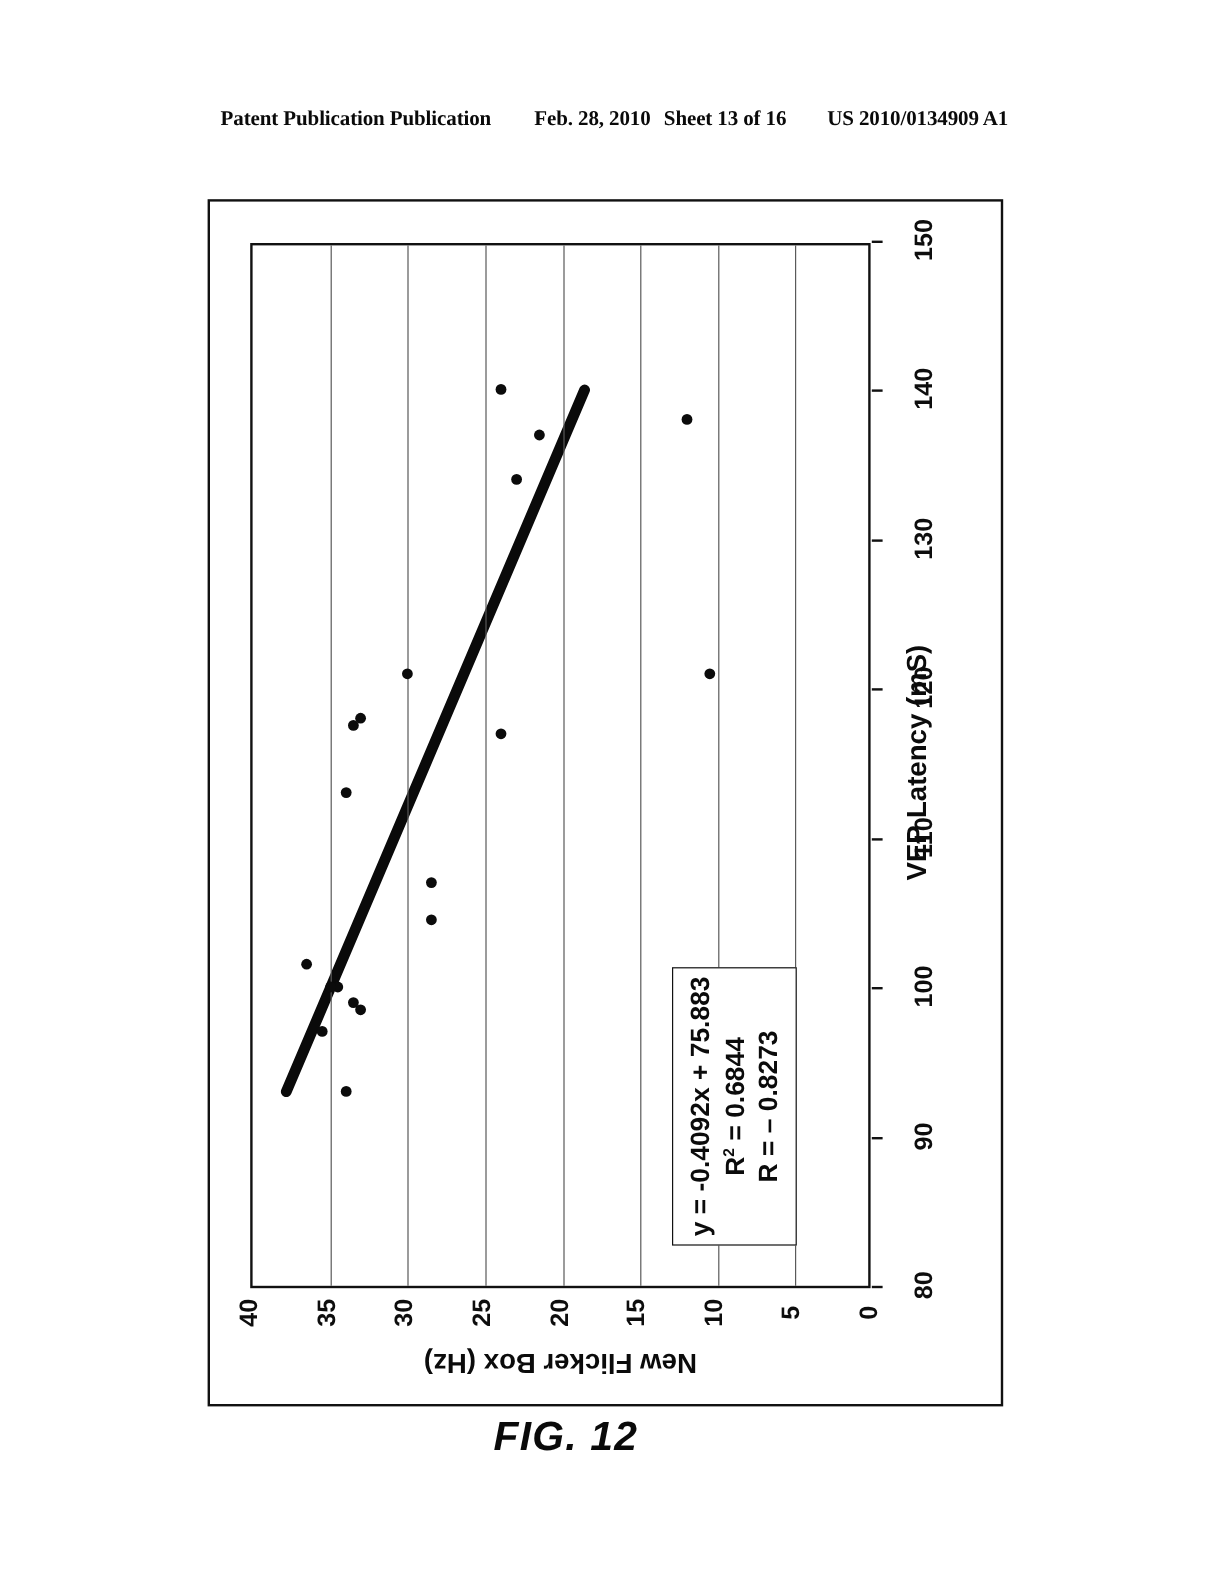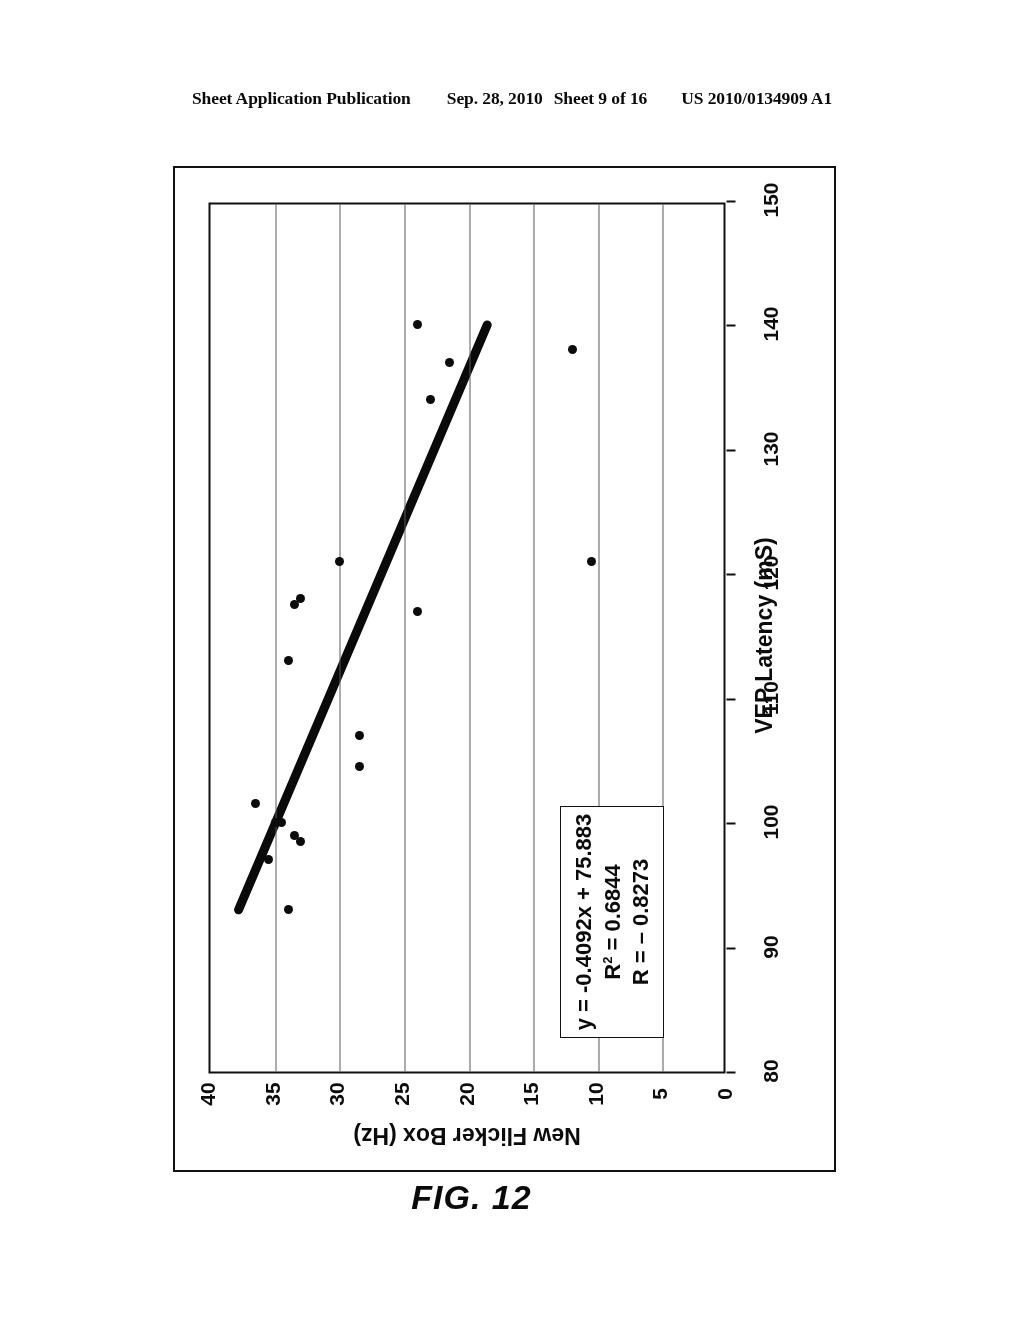--- a/index.html
+++ b/index.html
@@ -119,25 +119,25 @@
     text-align:center;
     font-family:"Liberation Sans", sans-serif;
     font-style:italic;font-weight:bold;
     font-size:34px;letter-spacing:1px;color:#0a0a0a;
   }
 </style>
 </head>
 <body>
 
 <div class="pub-header">
-  <span class="seg">Sheet Application Publication</span>
+  <span class="seg">Patent Publication Publication</span>
   <span class="gap-a"></span>
-  <span class="seg">Sep. 28, 2010</span>
+  <span class="seg">Feb. 28, 2010</span>
   <span class="gap-b"></span>
-  <span class="seg">Sheet 9 of 16</span>
+  <span class="seg">Sheet 13 of 16</span>
   <span class="gap-c"></span>
   <span class="seg">US 2010/0134909 A1</span>
 </div>
 
 <div class="fig-box"></div>
 
 <div class="chart-window">
   <div class="chart-rot">
     <div class="plot" id="plot">
       <svg class="trend" id="trendsvg" viewBox="0 0 871 517" preserveAspectRatio="none">

